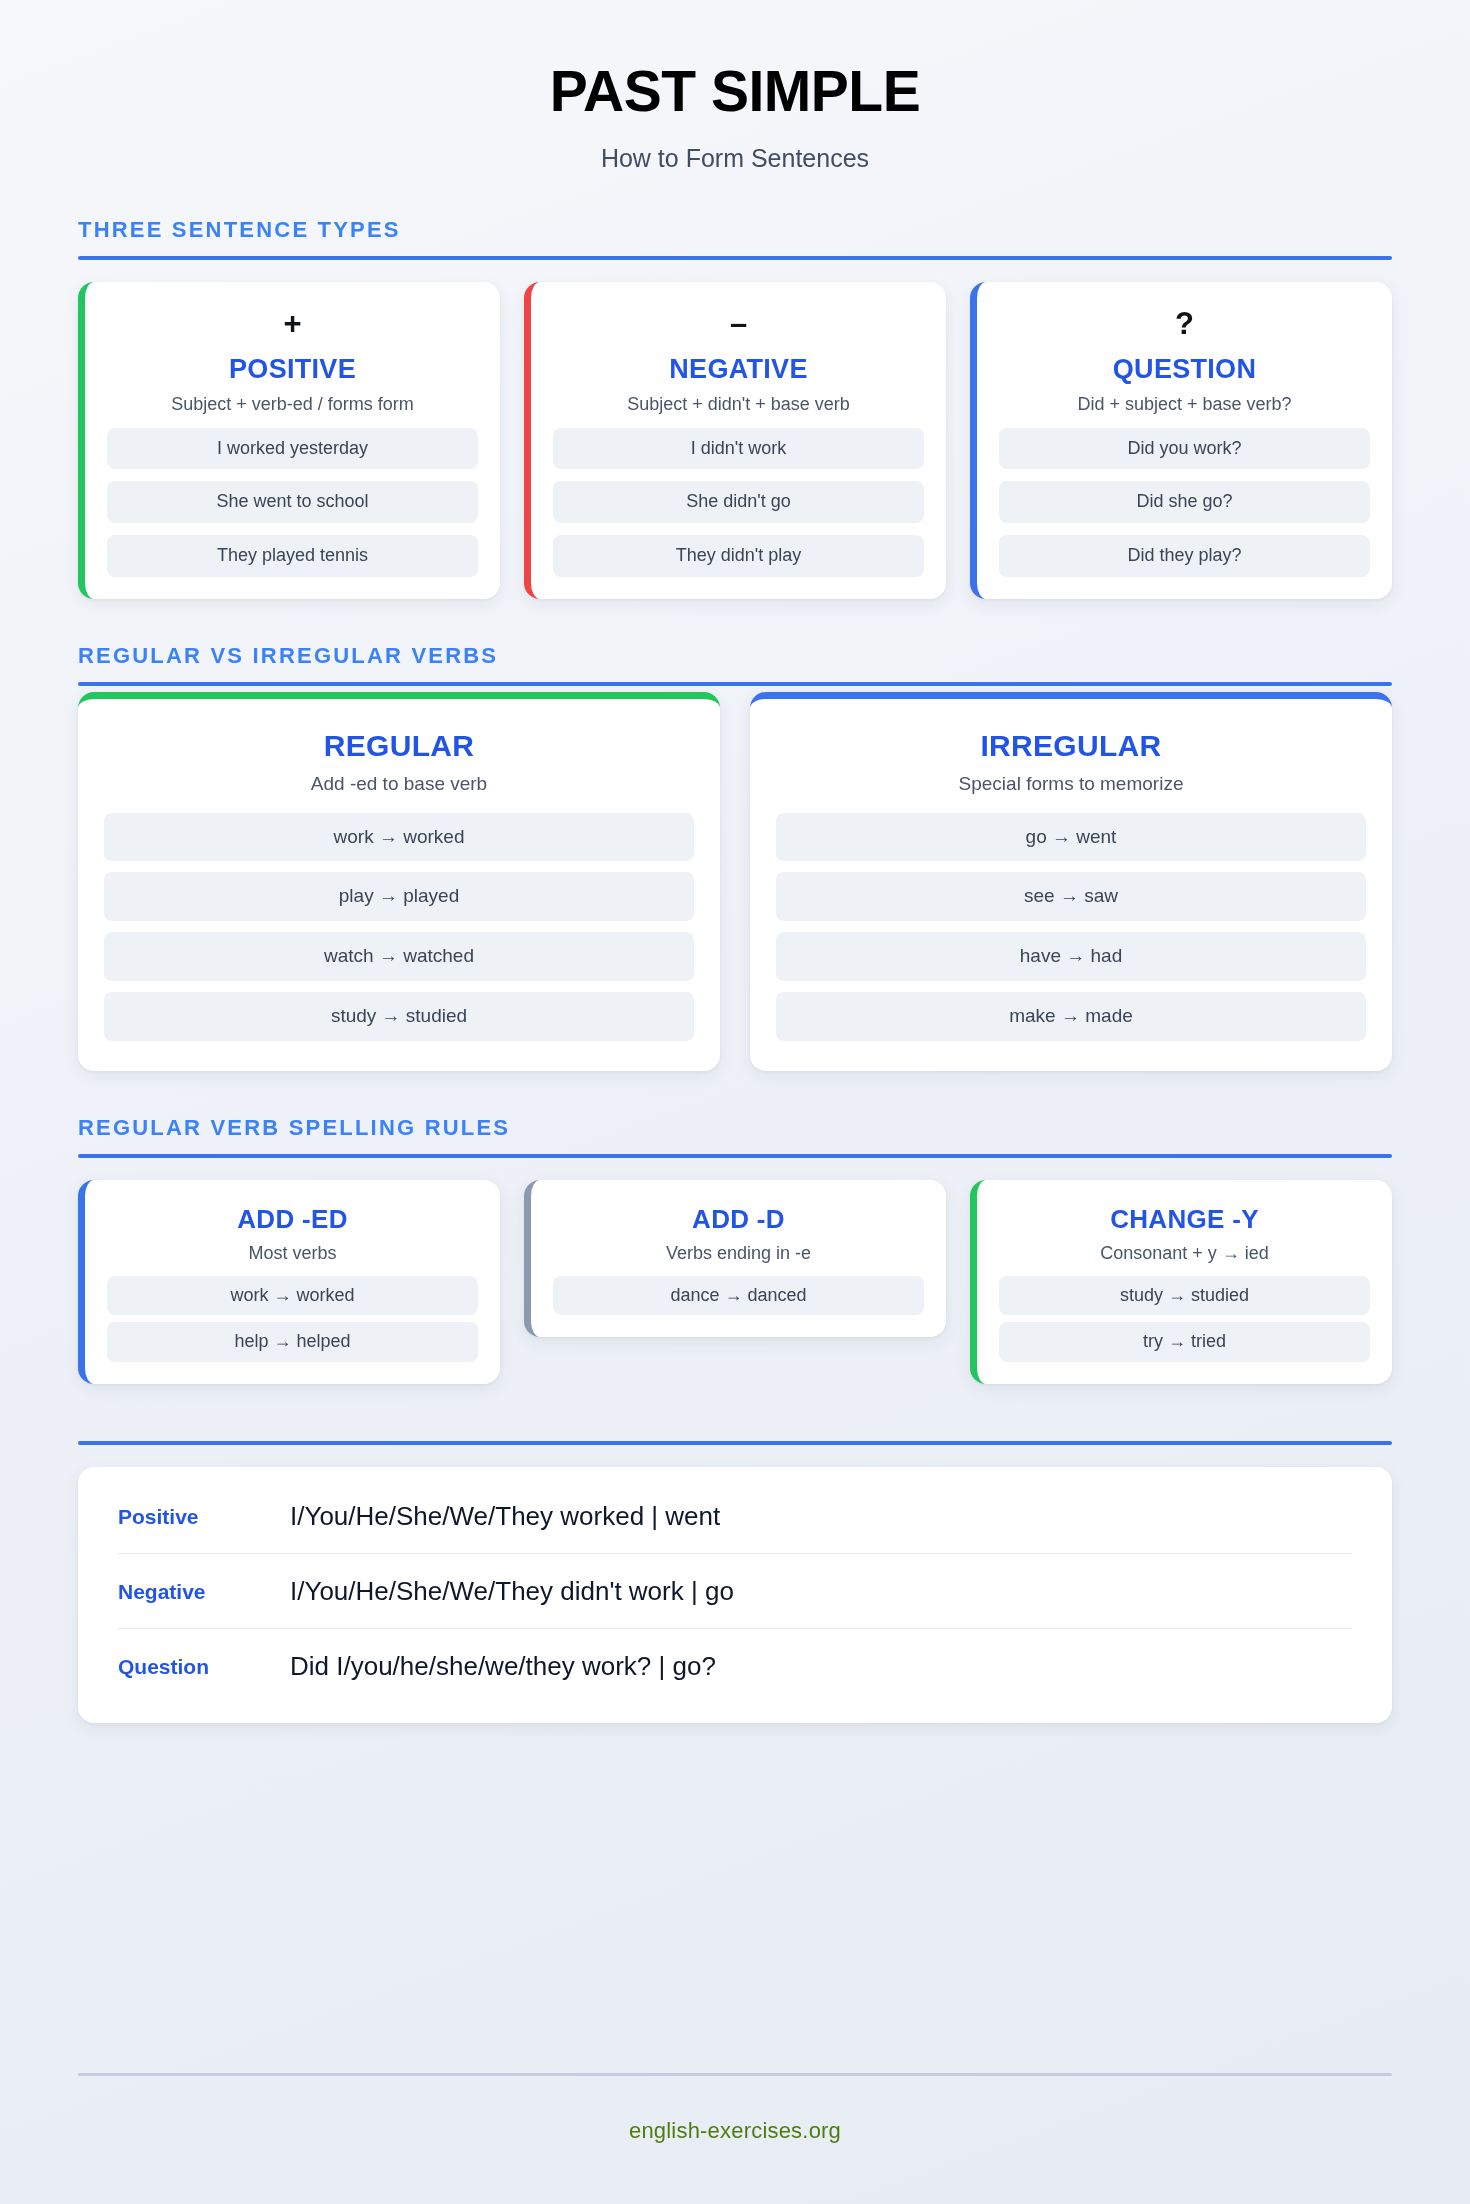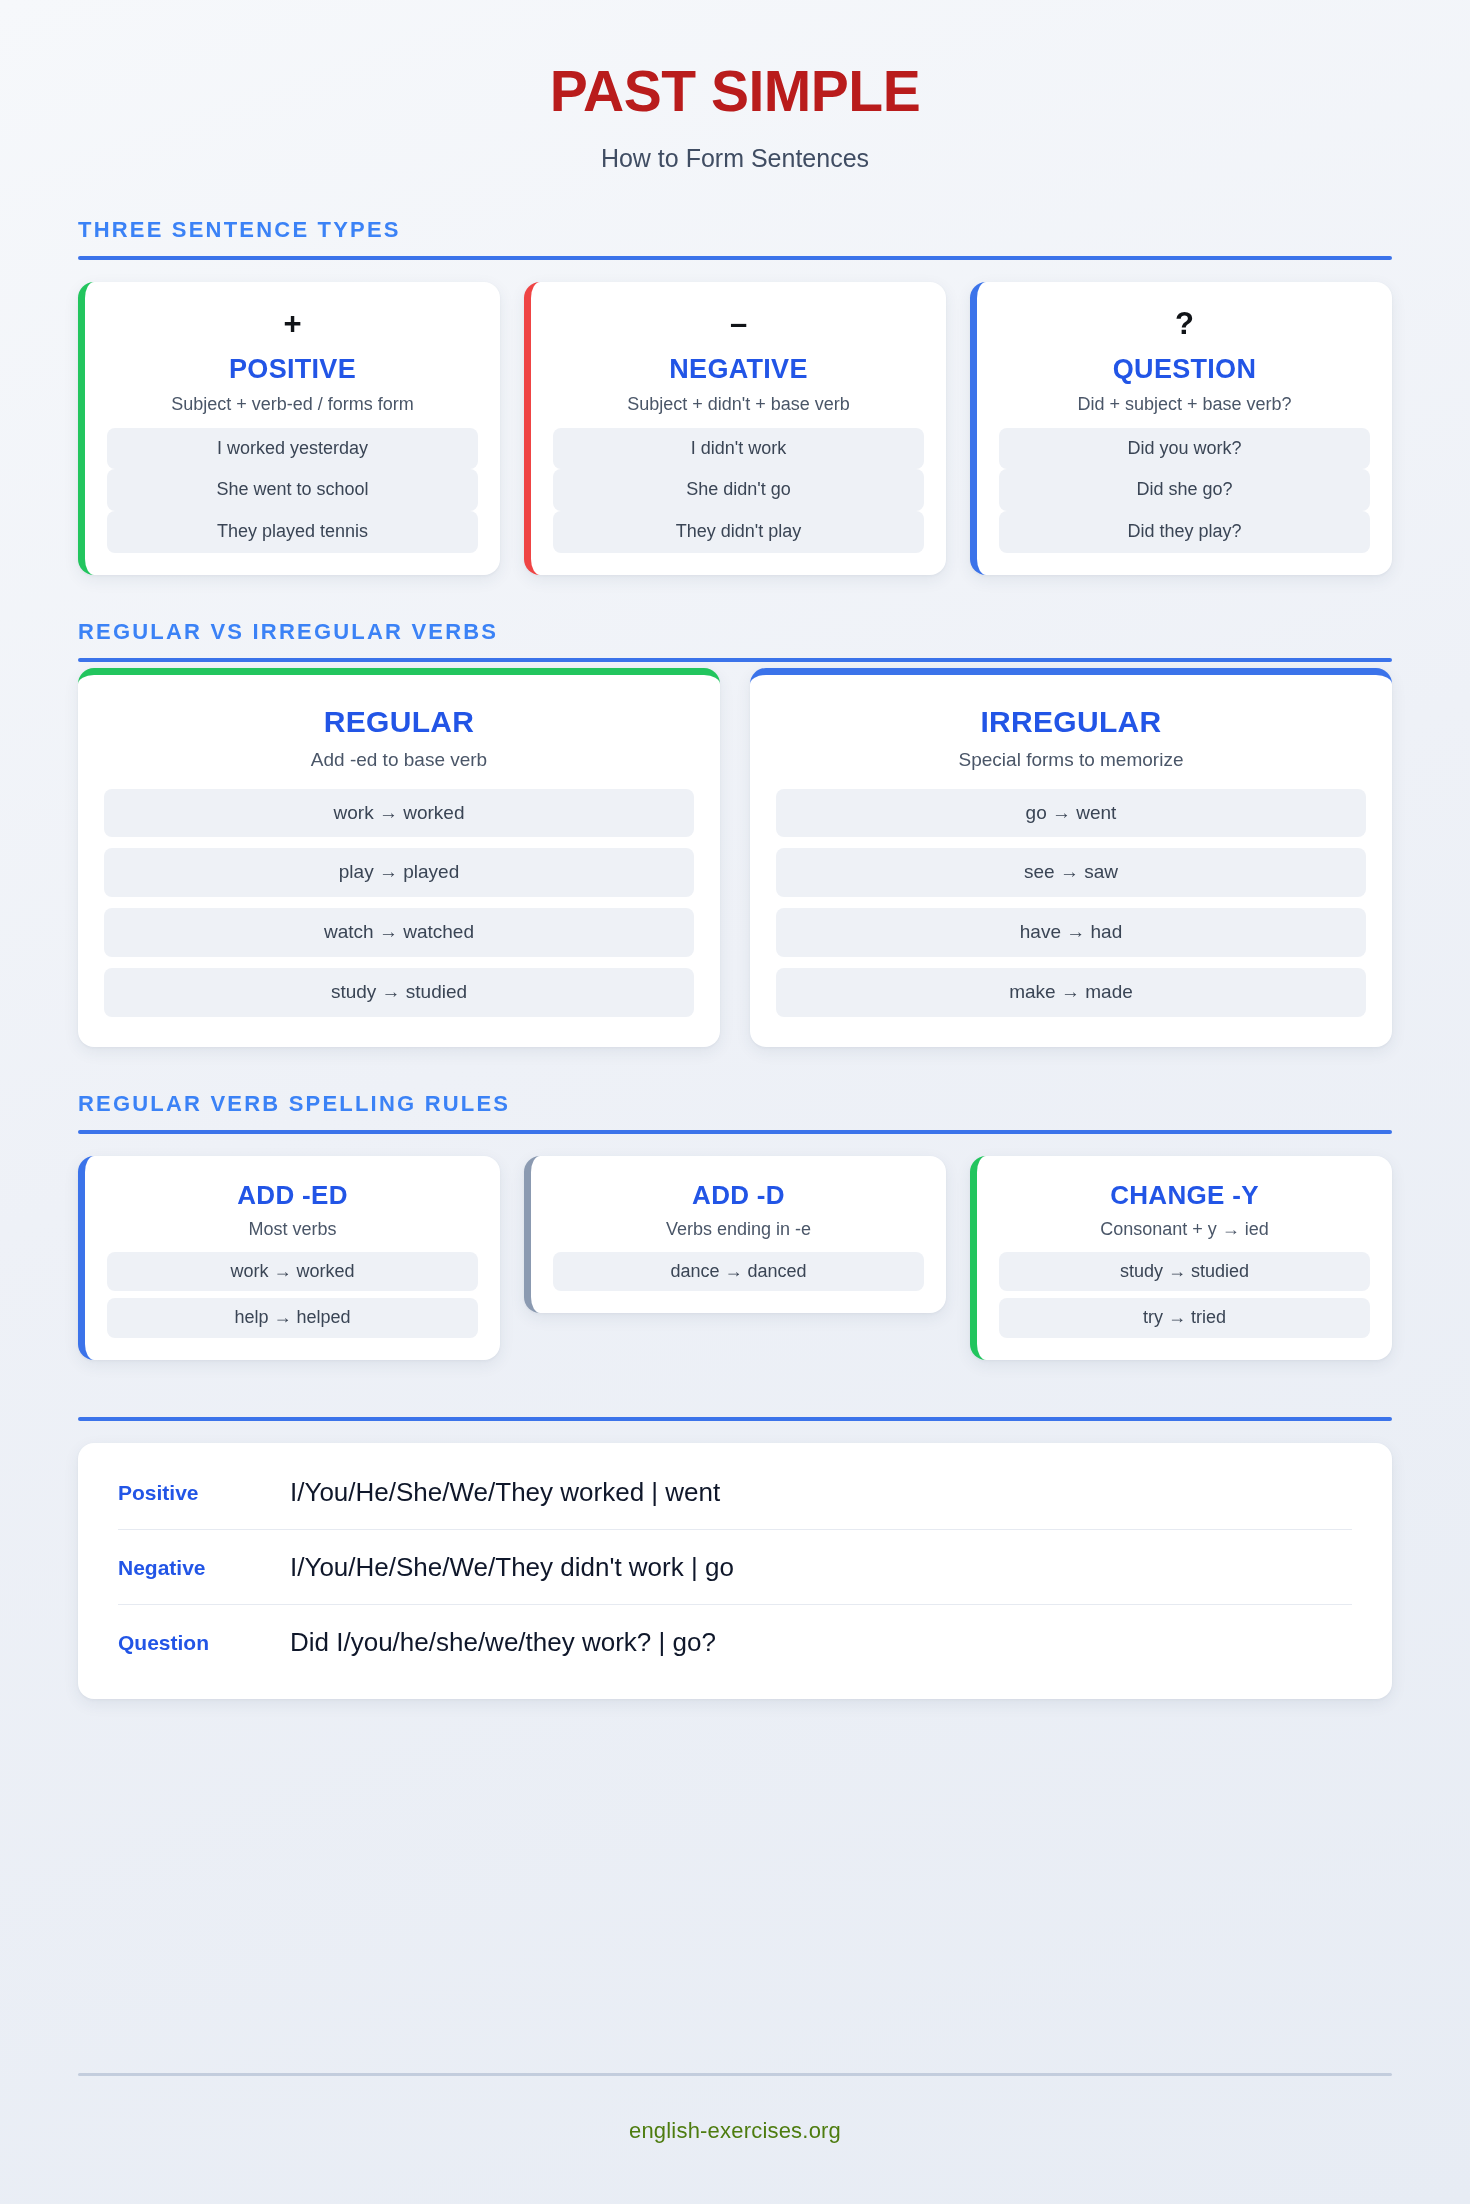--- a/index.html
+++ b/index.html
@@ -26,21 +26,21 @@
 
   
   .header {
     text-align: center;
     padding-top: 62px;
   }
   .main-title {
     font-size: 57px;
     font-weight: 700;
     letter-spacing: -0.5px;
-    color: #b91c1c;
+    color: #000000;
     line-height: 1.05;
   }
   .subtitle {
     margin-top: 22px;
     font-size: 25px;
     font-weight: 400;
     color: #404d63;
   }
 
   
@@ -101,21 +101,21 @@
     color: #2255e6;
     letter-spacing: 0.3px;
     margin-top: 12px;
   }
   .card-sub {
     text-align: center;
     font-size: 18px;
     color: #4a5668;
     margin-top: 9px;
   }
-  .card-list { margin-top: 13px; display: flex; flex-direction: column; gap: 0; }
+  .card-list { margin-top: 13px; display: flex; flex-direction: column; gap: 12px; }
   .pill {
     background: #eef1f6;
     border-radius: 8px;
     text-align: center;
     font-size: 18px;
     color: #3a4555;
     padding: 10px 8px;
     line-height: 1.2;
   }
 

